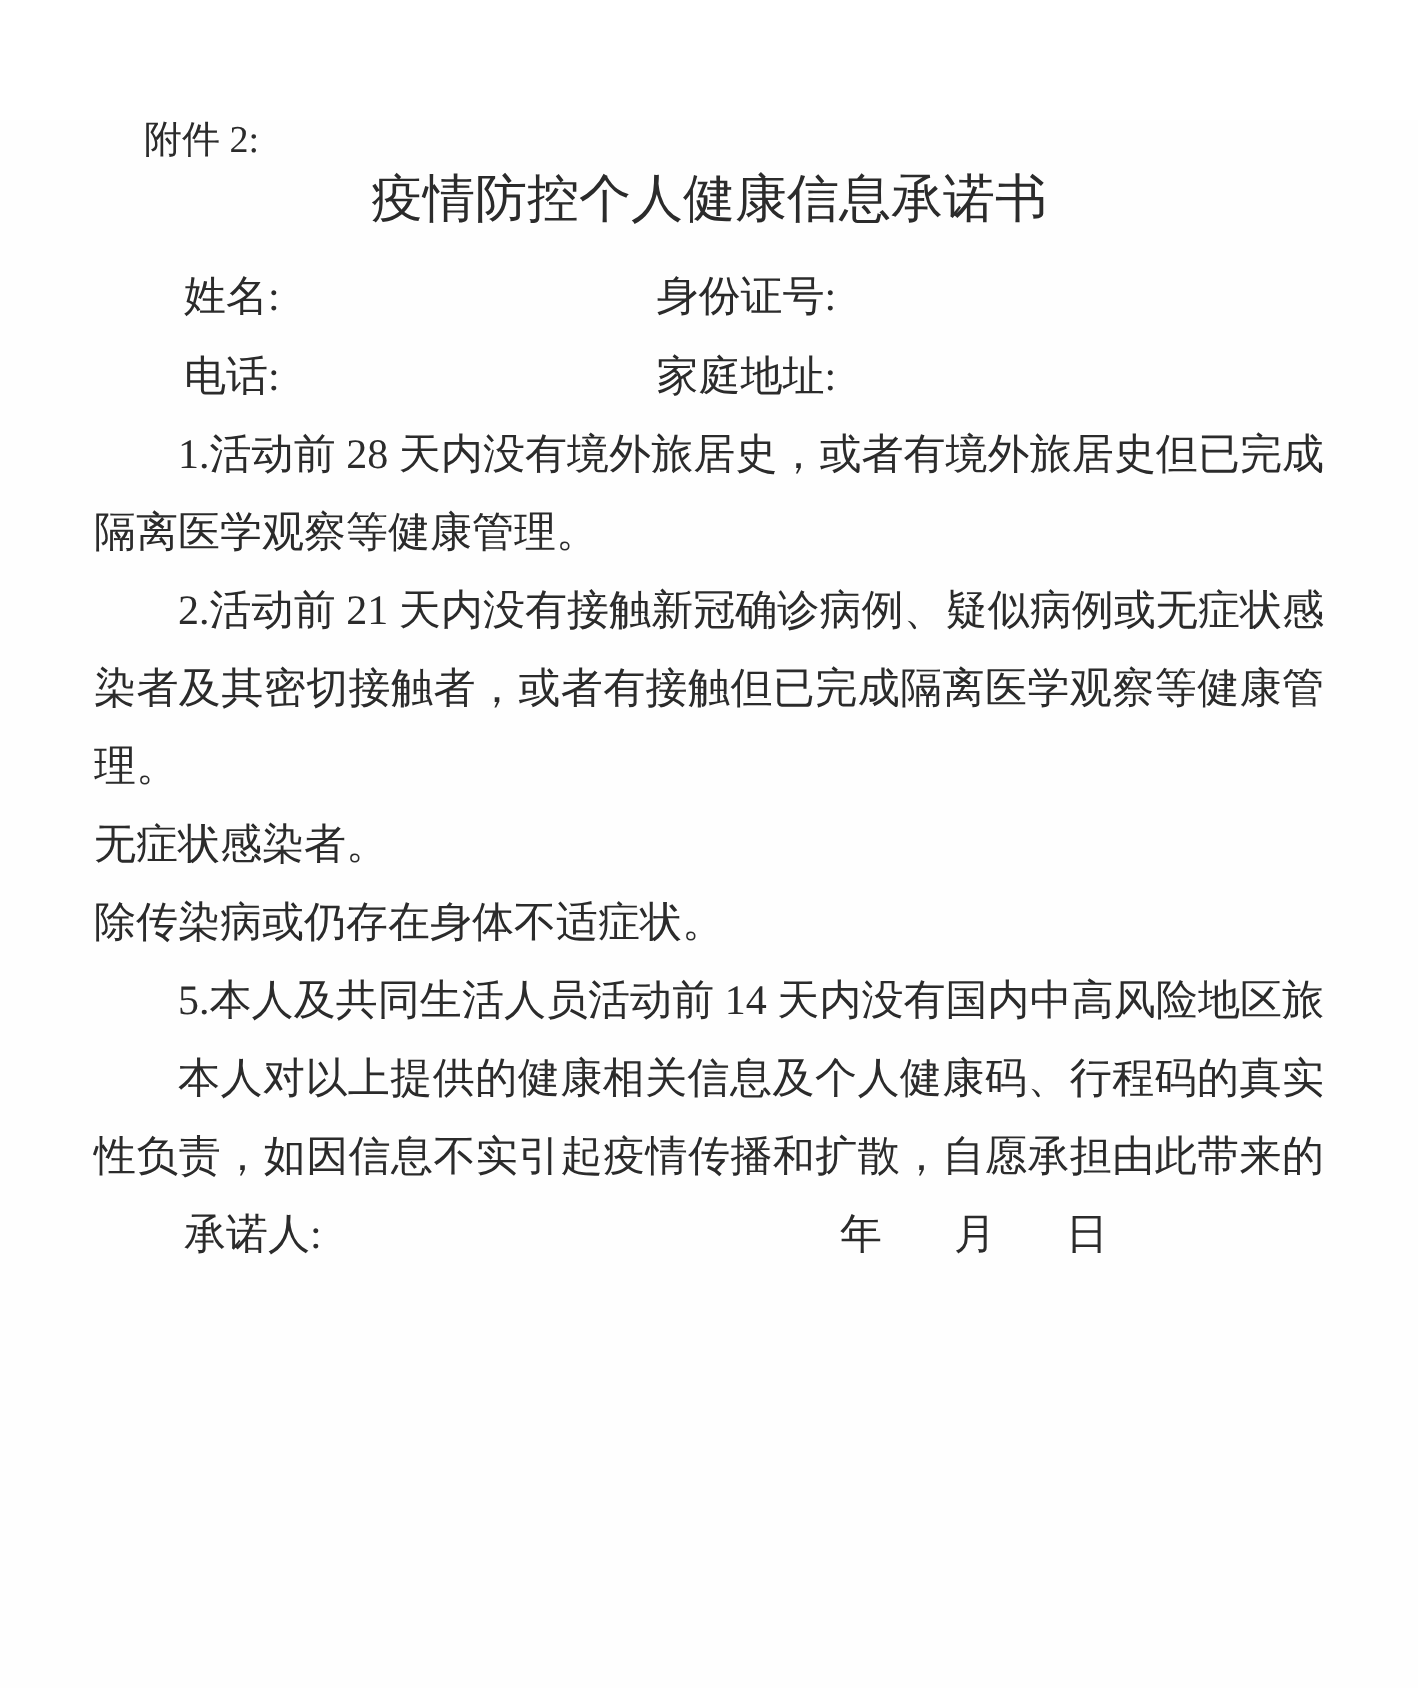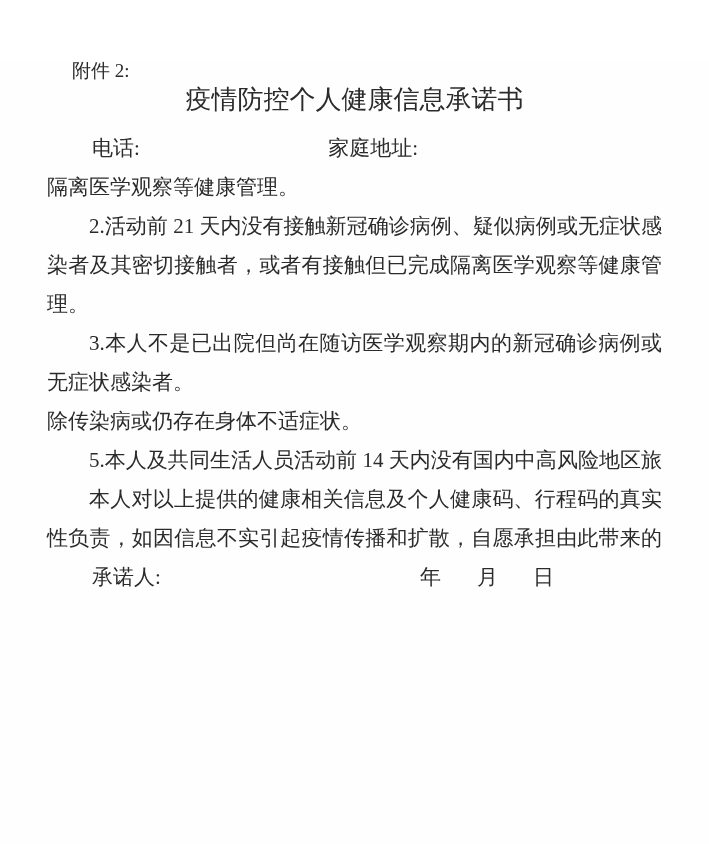--- a/index.html
+++ b/index.html
@@ -78,39 +78,43 @@
 <body>
 
 <div class="page">
 
   <div class="attachment">附件 2:</div>
 
   <div class="title">疫情防控个人健康信息承诺书</div>
 
   <div class="fields">
     <div class="field-row">
+      <span class="col1">姓名:</span>
+      <span>身份证号:</span>
+    </div>
+    <div class="field-row">
       <span class="col1">电话:</span>
       <span>家庭地址:</span>
     </div>
   </div>
 
   <div class="content">
 
     <div class="para">
+      <div class="line first full">1.活动前 28 天内没有境外旅居史，或者有境外旅居史但已完成</div>
       <div class="line">隔离医学观察等健康管理。</div>
     </div>
 
     <div class="para">
       <div class="line first full">2.活动前 21 天内没有接触新冠确诊病例、疑似病例或无症状感</div>
       <div class="line full">染者及其密切接触者，或者有接触但已完成隔离医学观察等健康管</div>
       <div class="line">理。</div>
     </div>
 
     <div class="para">
-      <div class="line first full">3.本人不是已出院但尚在随访医学观察期内的新冠确诊病例或</div>
       <div class="line">无症状感染者。</div>
     </div>
 
     <div class="para">
       <div class="line">除传染病或仍存在身体不适症状。</div>
     </div>
 
     <div class="para">
       <div class="line first full">5.本人及共同生活人员活动前 14 天内没有国内中高风险地区旅</div>
     </div>

